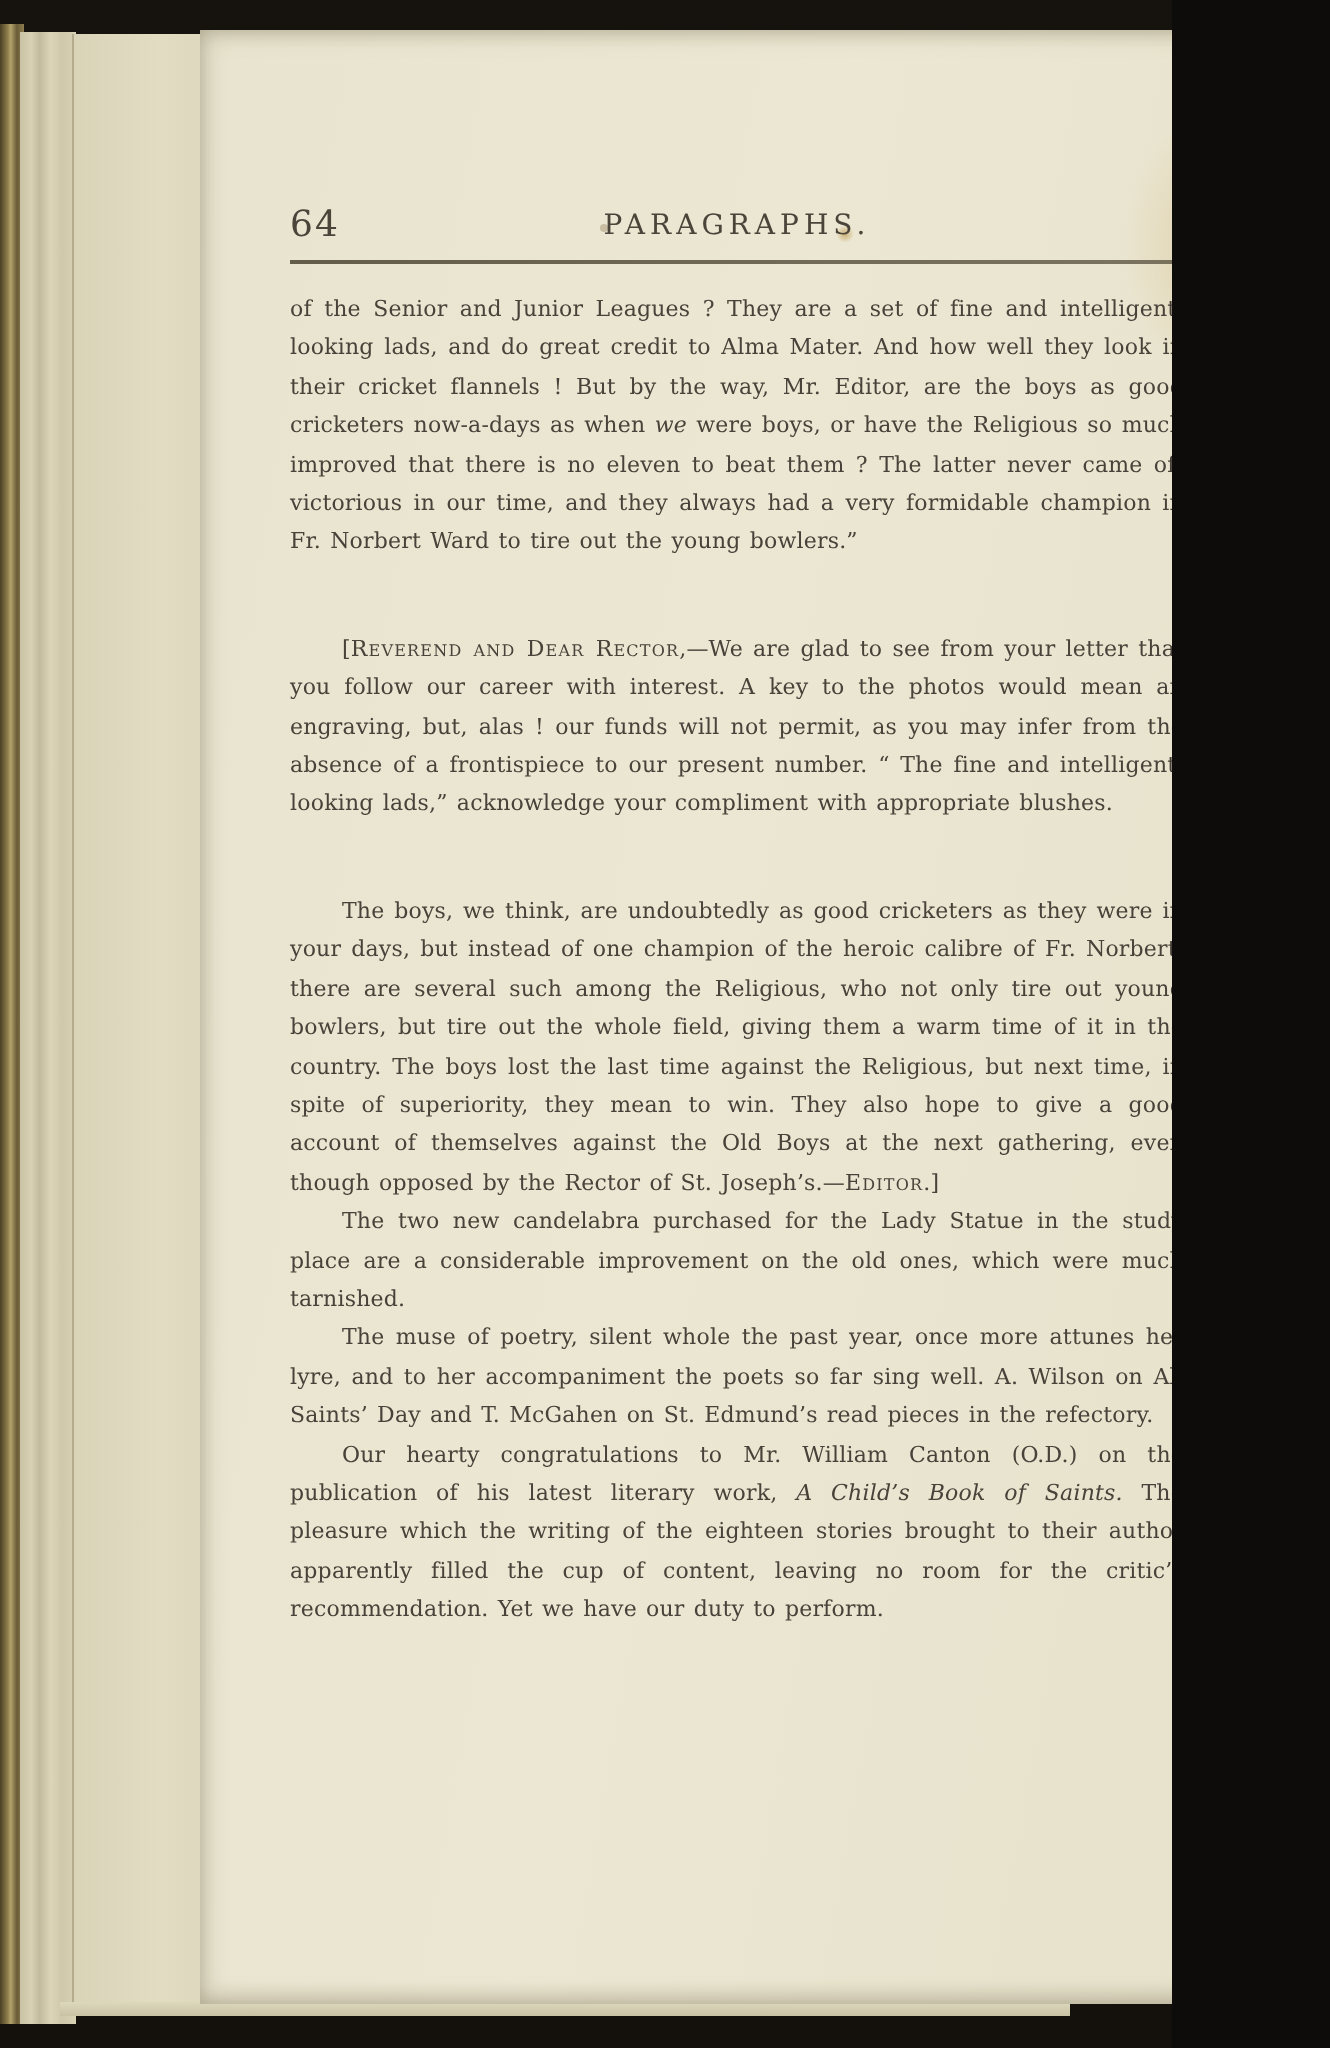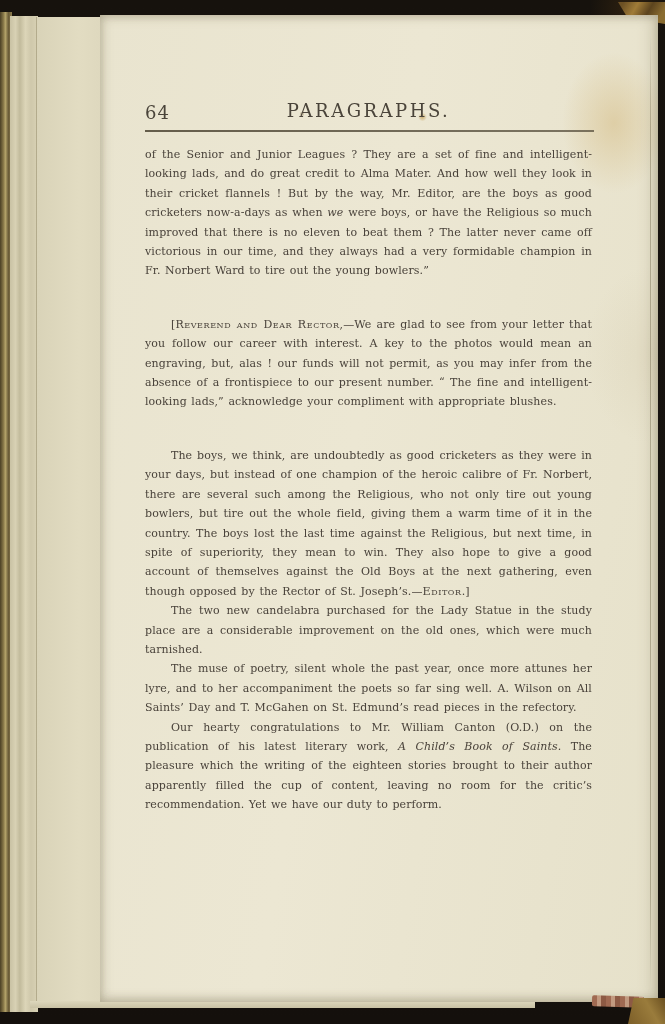--- a/index.html
+++ b/index.html
@@ -1,17 +1,17 @@
 <!DOCTYPE html>
 <html><head>
 <meta charset="utf-8">
 <style>
   html,body{margin:0;padding:0;background:#0e0c0a;}
   .scene{
-    position:relative;width:665px;height:1024px;overflow:hidden;
+    position:relative;width:586px;height:1024px;overflow:hidden;
     background:
       radial-gradient(circle at 630px 8px, rgba(90,60,20,.35), transparent 40px),
       linear-gradient(180deg,#16120d 0%, #171310 50%, #14100c 100%);
     font-family:"DejaVu Serif","Liberation Serif",serif;
   }
   
   .cover-edge{
     position:absolute;left:0;top:12px;width:12px;height:1000px;
     background:linear-gradient(90deg,#4a3f24 0%,#8a7a4a 30%,#b3a269 45%,#6a5c38 70%,#8d7d4e 100%);
   }
@@ -68,21 +68,21 @@
     background:repeating-linear-gradient(90deg,#a06a52 0 5px,#c29a80 5px 9px,#8d5a44 9px 14px);
     border-radius:2px;transform:rotate(1.5deg);
   }
   
   .header-row{position:absolute;left:45px;top:84px;width:447px;height:24px;}
   .pagenum{
     position:absolute;left:0;bottom:0;font-size:18px;color:#4a443a;letter-spacing:1px;
   }
   .running-title{
     position:absolute;left:50%;transform:translateX(-50%);bottom:2px;
-    font-size:18px;letter-spacing:2.5px;color:#4a443a;white-space:nowrap;
+    font-size:14px;letter-spacing:2.5px;color:#4a443a;white-space:nowrap;
   }
   .rule{
     position:absolute;left:45px;top:115px;width:449px;height:2px;
     background:linear-gradient(90deg,rgba(86,78,60,.9),rgba(86,78,60,.75));
   }
   
   .text-block{position:absolute;left:45px;top:130px;width:447px;}
   .text-block p{
     margin:0;font-size:11px;line-height:19.4px;color:#49423a;
     text-align:justify;word-spacing:.09em;letter-spacing:.1px;

